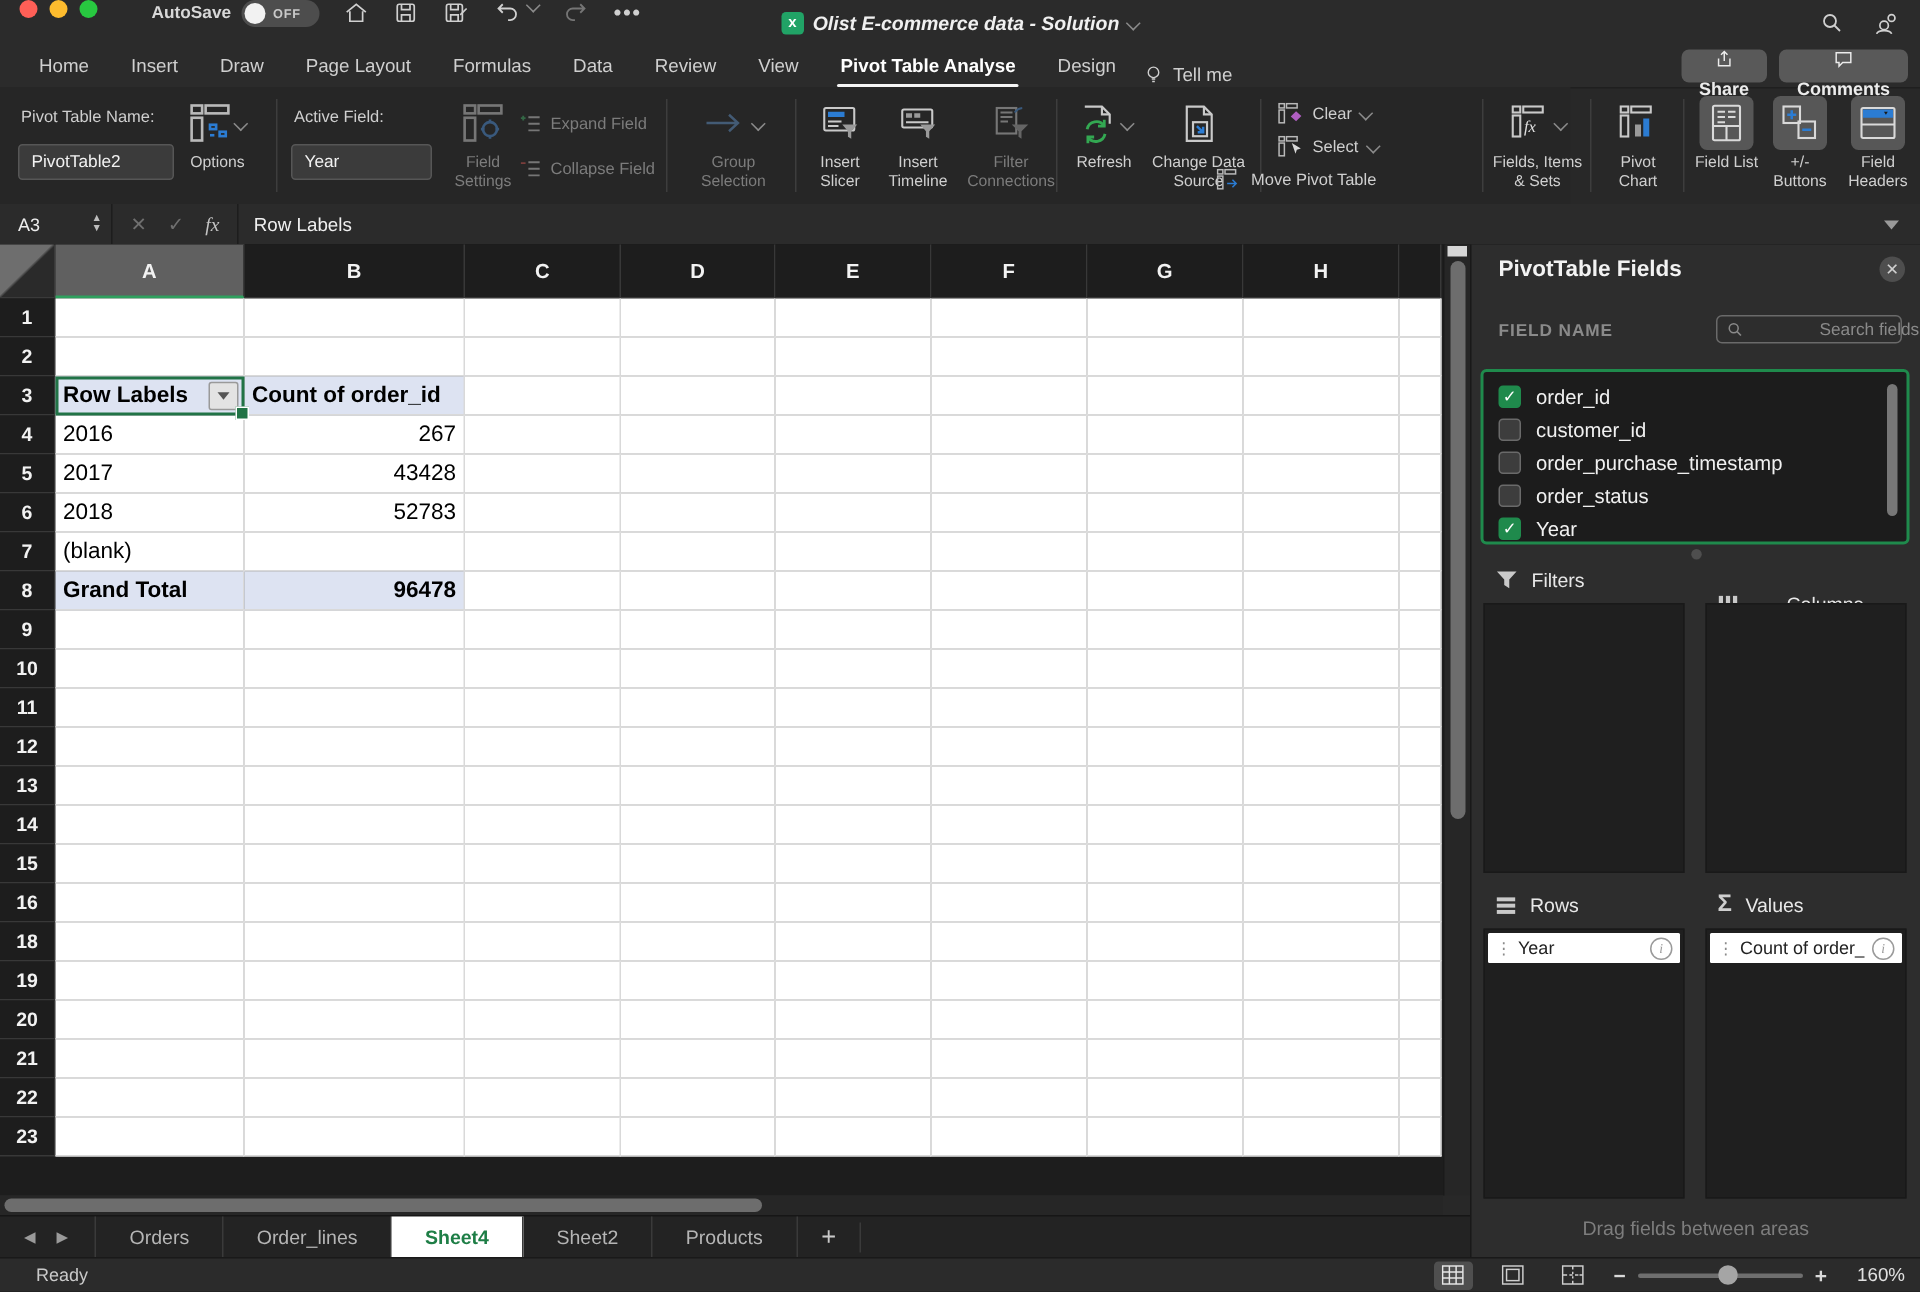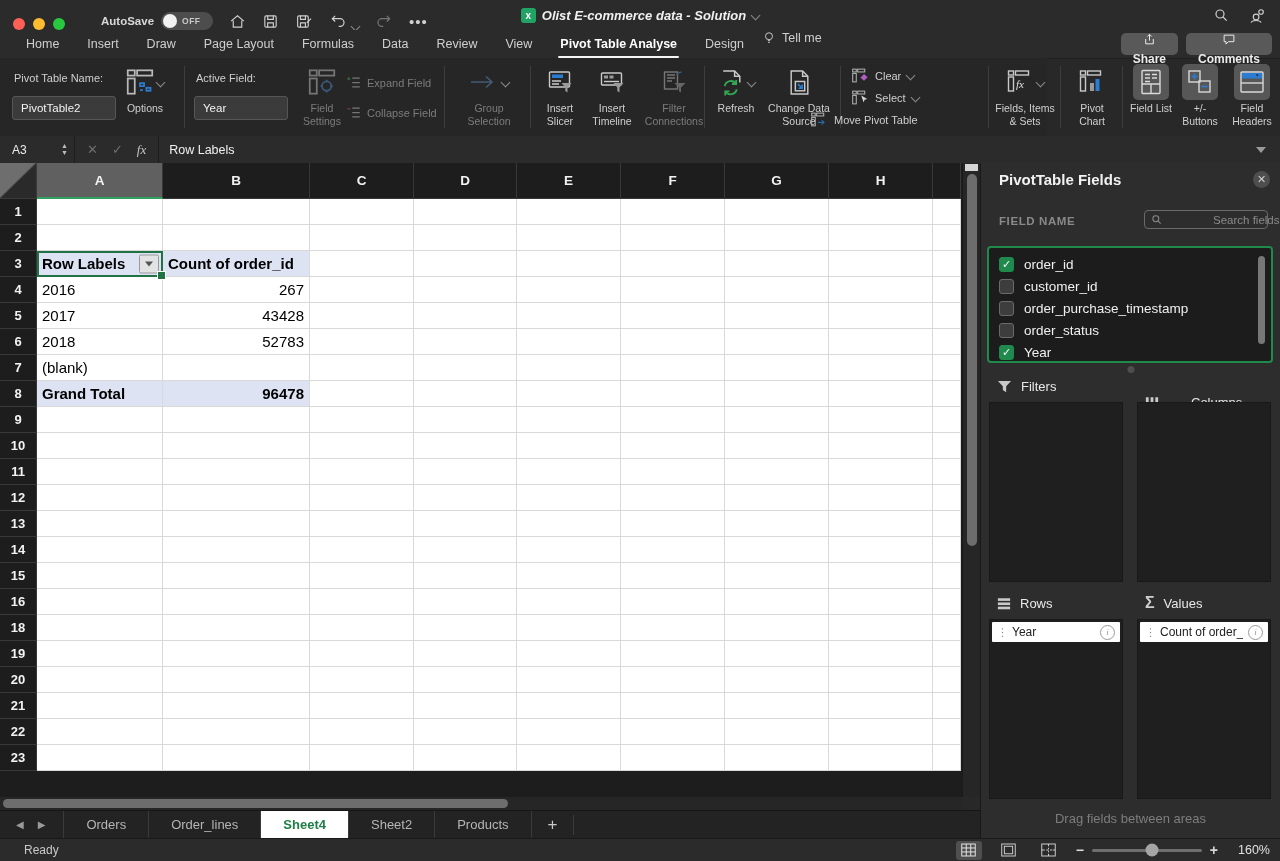--- a/index.html
+++ b/index.html
@@ -1,34 +1,34 @@
 <!DOCTYPE html>
 <html><head>
 <meta charset="utf-8">
 <style>
   html,body{margin:0;padding:0;}
   body{width:1280px;height:861px;background:#282828;font-family:"Liberation Sans",sans-serif;overflow:hidden;position:relative;color:#d6d6d6;-webkit-font-smoothing:antialiased;}
   
-  #titlebar{position:absolute;top:0;left:0;width:1280px;height:30px;background:#2b2b2b;border-bottom:1px solid #1c1c1c;display:flex;align-items:flex-end;}
+  #titlebar{position:absolute;top:0;left:0;width:1280px;height:30px;background:#2b2b2b;border-bottom:1px solid #1c1c1c;display:flex;align-items:flex-start;}
   .tl{width:12px;height:12px;border-radius:50%;margin-right:8px;}
   .tl.r{background:#ff5f57;margin-left:13px;}.tl.y{background:#febc2e;}.tl.g{background:#28c840;}
   .autosave{display:flex;align-items:center;margin-left:28px;gap:7px;font-size:11.5px;color:#d8d8d8;font-weight:bold;}
   .toggle{width:52px;height:18px;background:#4d4d4d;border-radius:9px;display:flex;align-items:center;position:relative;}
   .knob{width:14px;height:14px;border-radius:50%;background:#f2f2f2;margin-left:2px;}
   .offtxt{font-size:8.5px;color:#c9c9c9;font-weight:bold;margin-left:5px;letter-spacing:.5px;}
   .tbico{margin-left:16px;color:#d0d0d0;display:flex;align-items:center;}
   .tbico svg{display:block;}
   .title-center{position:absolute;left:0;right:0;top:0;height:30px;display:flex;align-items:center;justify-content:center;gap:6px;pointer-events:none;}
   .xldoc{width:15px;height:15px;border-radius:3px;background:#21a366;color:#fff;font-weight:bold;font-size:10px;display:flex;align-items:center;justify-content:center;}
   .doctitle{font-size:13px;font-weight:bold;color:#f0f0f0;font-style:italic;}
   .chev{display:inline-block;width:6px;height:6px;border-right:1.5px solid currentColor;border-bottom:1.5px solid currentColor;transform:rotate(45deg);}
   .chev.dim{color:#8a8a8a;}
   .tb-right{position:absolute;right:14px;top:0;height:30px;display:flex;align-items:center;gap:20px;color:#d0d0d0;}
   
-  #tabbar{position:absolute;top:30px;left:0;width:1280px;height:28px;background:#2b2b2b;display:flex;align-items:flex-start;border-bottom:1px solid #1f1f1f;}
+  #tabbar{position:absolute;top:30px;left:0;width:1280px;height:28px;background:#2b2b2b;display:flex;align-items:flex-end;border-bottom:1px solid #1f1f1f;}
   #menu-tabs{display:flex;align-items:center;height:28px;margin-left:12px;}
   .mtab{padding:0 14px;font-size:12.5px;color:#cfcfcf;height:28px;display:flex;align-items:center;position:relative;cursor:default;}
   .mtab.active{color:#ffffff;font-weight:bold;}
   .mtab.active::after{content:"";position:absolute;left:12px;right:12px;bottom:0;height:2.5px;background:#f5f5f5;border-radius:2px;}
   .tellme{display:flex;align-items:center;gap:6px;font-size:12.5px;color:#cfcfcf;margin-left:4px;}
   .tabbar-right{position:absolute;right:8px;top:3px;display:flex;gap:8px;}
   .pillbtn{background:#595959;border-radius:5px;height:22px;display:flex;align-items:center;gap:6px;padding:0 12px;font-size:12px;color:#ececec;font-weight:bold;flex-direction:column;}
   
   #ribbon{position:absolute;top:58px;left:0;width:1047px;height:78px;background:#262626;border-bottom:1px solid #141414;}
   .rsep{position:absolute;top:8px;width:1px;height:62px;background:#3d3d3d;}

